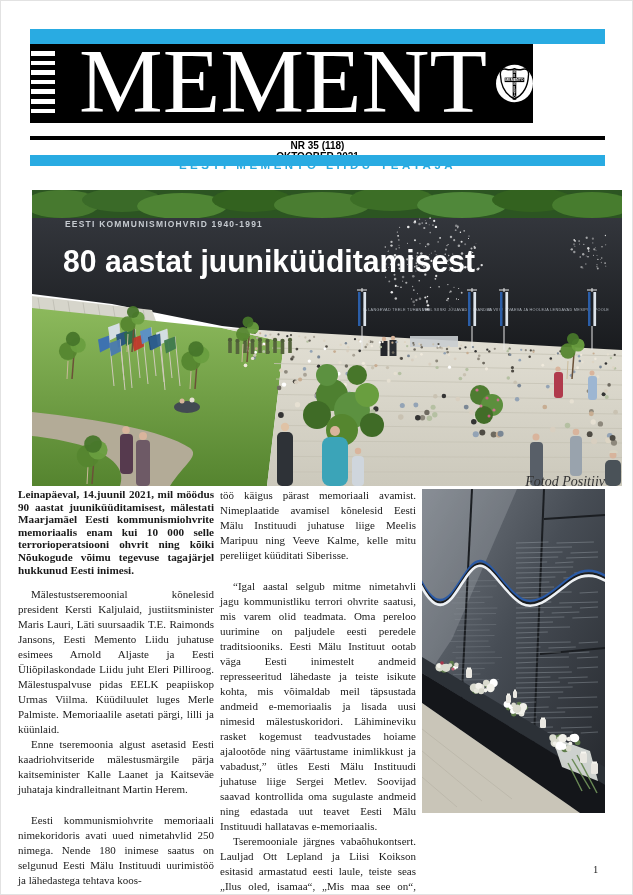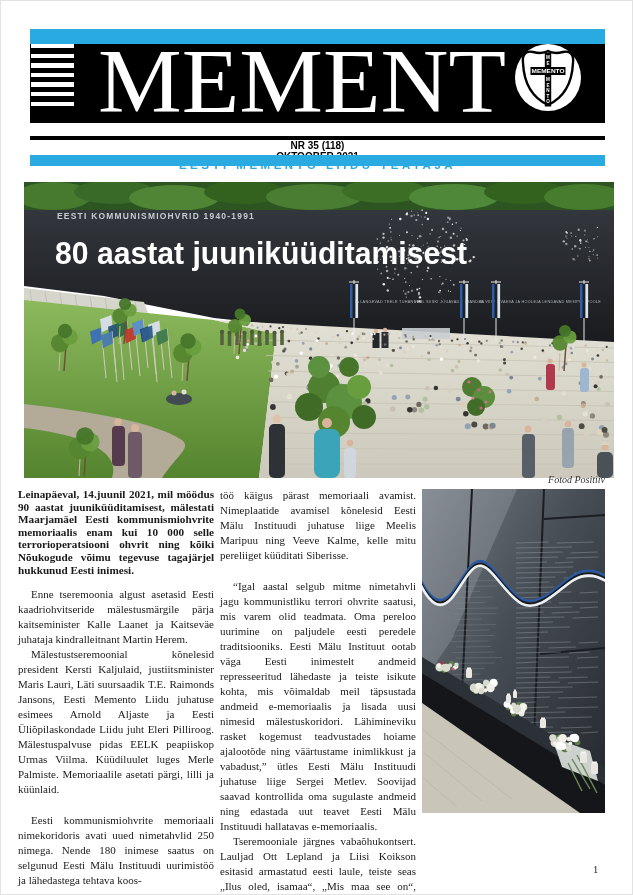--- a/index.html
+++ b/index.html
@@ -1,41 +1,41 @@
 <!DOCTYPE html>
 <html><head>
 <meta charset="utf-8">
 <style>
   html,body{margin:0;padding:0;background:#f2f2f2;}
   .page{position:relative;width:633px;height:895px;background:#fff;margin:0 auto;
         border:1px solid #e2e2e2;box-sizing:border-box;overflow:hidden;
         font-family:"Liberation Serif","DejaVu Serif",serif;color:#111;}
   
   .topbar{position:absolute;left:29px;top:28px;width:575px;height:15px;}
-  .mastbox{position:absolute;left:29px;top:43px;width:575px;height:79px;background:#000;
-           display:flex;align-items:flex-start;}
+  .mastbox{position:absolute;left:29px;top:43px;width:503px;height:79px;background:#000;
+           display:flex;align-items:center;}
   .stripes{width:43px;height:66px;margin-left:1px;
            background:repeating-linear-gradient(180deg,#fff 0 4.5px,#000 4.5px 9.6px);}
   .wordmark{margin-left:24px;overflow:visible;}
   .emblem{margin-left:5px;}
   .subtitle{position:absolute;left:29px;top:122px;width:575px;text-align:center;
             font-family:"Liberation Sans","DejaVu Sans",sans-serif;font-weight:bold;
             font-size:11.5px;letter-spacing:3.5px;margin-top:36px;}
   .issuerow{position:absolute;left:29px;top:135px;width:575px;}
   .toprule{height:4px;background:#000;}
   .issuerow .row{display:flex;align-items:center;height:14px;
                  font-family:"Liberation Sans","DejaVu Sans",sans-serif;
                  font-weight:bold;font-size:10px;color:#000;flex-direction:column;}
   .midbar{flex:1;height:11px;background:#000;margin:0 9px 0 14px;}
   .cyanbar{position:absolute;left:29px;top:154px;width:575px;height:11px;}
   
-  .hero{position:absolute;left:15px;top:173px;width:590px;height:298px;margin:8px;text-align:right;}
+  .hero{position:absolute;left:15px;top:173px;width:590px;height:298px;margin:16px;text-align:right;}
   .hero svg{display:block;}
   .credit{position:absolute;left:15px;top:473px;width:589px;text-align:right;
-          font-style:italic;font-size:10px;color:#333;}
+          font-style:italic;font-size:14px;color:#333;}
   
   .col{position:absolute;top:487px;width:196px;}
   .col1{left:17px;} .col2{left:219px;}
   .col p{margin:0;text-align:justify;font-size:11px;line-height:15px;color:#1a1a1a;}
   .col p.lead{font-weight:bold;font-size:11.2px;line-height:12.6px;margin-bottom:11px;}
   .col p.ind{text-indent:13px;}
   .col p.gap{margin-top:16px;}
   
   .sidephoto{position:absolute;left:421px;top:488px;width:183px;height:324px;margin:0;}
   .pageno{position:absolute;left:592px;top:863px;font-size:10.5px;color:#222;}
@@ -764,22 +764,22 @@
           <circle cx="581" cy="265" r="3.5" fill="#d7b49c"></circle>
         <path d="M577,263 a4.5,3 0 0 1 9,0 z" fill="#d8d3c2"></path>
       </g>
     </svg>
   </figure>
 
   <div class="credit">Fotod Positiiv</div>
 
   <section class="col col1">
     <p class="lead">Leinapäeval, 14.juunil 2021, mil möödus 90 aastat juuniküüditamisest, mälestati Maarjamäel Eesti kommunismiohvrite memoriaalis enam kui 10 000 selle terrorioperatsiooni ohvrit ning kõiki Nõukogude võimu tegevuse tagajärjel hukkunud Eesti inimesi.</p>
+    <p class="ind">Mälestustseremoonial kõnelesid president Kersti Kaljulaid, justiitsminister Maris Lauri, Läti suursaadik T.E. Raimonds Jansons, Eesti Memento Liidu juhatuse esimees Arnold Aljaste ja Eesti Üliõpilaskondade Liidu juht Eleri Pilliroog. Mälestuspalvuse pidas EELK peapiiskop Urmas Viilma. Küüdiluulet luges Merle Palmiste. Memoriaalile asetati pärgi, lilli ja küünlaid.</p>
     <p class="ind">Enne tseremoonia algust asetasid Eesti kaadriohvitseride mälestusmärgile pärja kaitseminister Kalle Laanet ja Kaitseväe juhataja kindralleitnant Martin Herem.</p>
-    <p class="ind">Mälestustseremoonial kõnelesid president Kersti Kaljulaid, justiitsminister Maris Lauri, Läti suursaadik T.E. Raimonds Jansons, Eesti Memento Liidu juhatuse esimees Arnold Aljaste ja Eesti Üliõpilaskondade Liidu juht Eleri Pilliroog. Mälestuspalvuse pidas EELK peapiiskop Urmas Viilma. Küüdiluulet luges Merle Palmiste. Memoriaalile asetati pärgi, lilli ja küünlaid.</p>
     <p class="ind gap">Eesti kommunismiohvrite memoriaali nimekoridoris avati uued nimetahvlid 250 nimega. Nende 180 inimese saatus on selgunud Eesti Mälu Instituudi uurimistöö ja lähedastega tehtava koos-</p>
   </section>
 
   <section class="col col2">
     <p>töö käigus pärast memoriaali avamist. Nimeplaatide avamisel kõnelesid Eesti Mälu Instituudi juhatuse liige Meelis Maripuu ning Veeve Kalme, kelle mitu pereliiget küüditati Siberisse.</p>
     <p class="ind gap">“Igal aastal selgub mitme nimetahvli jagu kommunistliku terrori ohvrite saatusi, mis varem olid teadmata. Oma pereloo uurimine on paljudele eesti peredele traditsiooniks. Eesti Mälu Instituut ootab väga Eesti inimestelt andmeid represseeritud lähedaste ja teiste isikute kohta, mis võimaldab meil täpsustada andmeid e-memoriaalis ja lisada uusi nimesid mälestuskoridori. Lähimineviku rasket kogemust teadvustades hoiame ajalootõde ning väärtustame inimlikkust ja vabadust,” ütles Eesti Mälu Instituudi juhatuse liige Sergei Metlev. Soovijad saavad kontrollida oma sugulaste andmeid ning edastada uut teavet Eesti Mälu Instituudi hallatavas e-memoriaalis.</p>
     <p class="ind">Tseremooniale järgnes vabaõhukontsert. Lauljad Ott Lepland ja Liisi Koikson esitasid armastatud eesti laule, teiste seas „Ilus oled, isamaa“, „Mis maa see on“, „Ärkamise aeg“ jt.</p>
   </section>
 
   <figure class="sidephoto">

